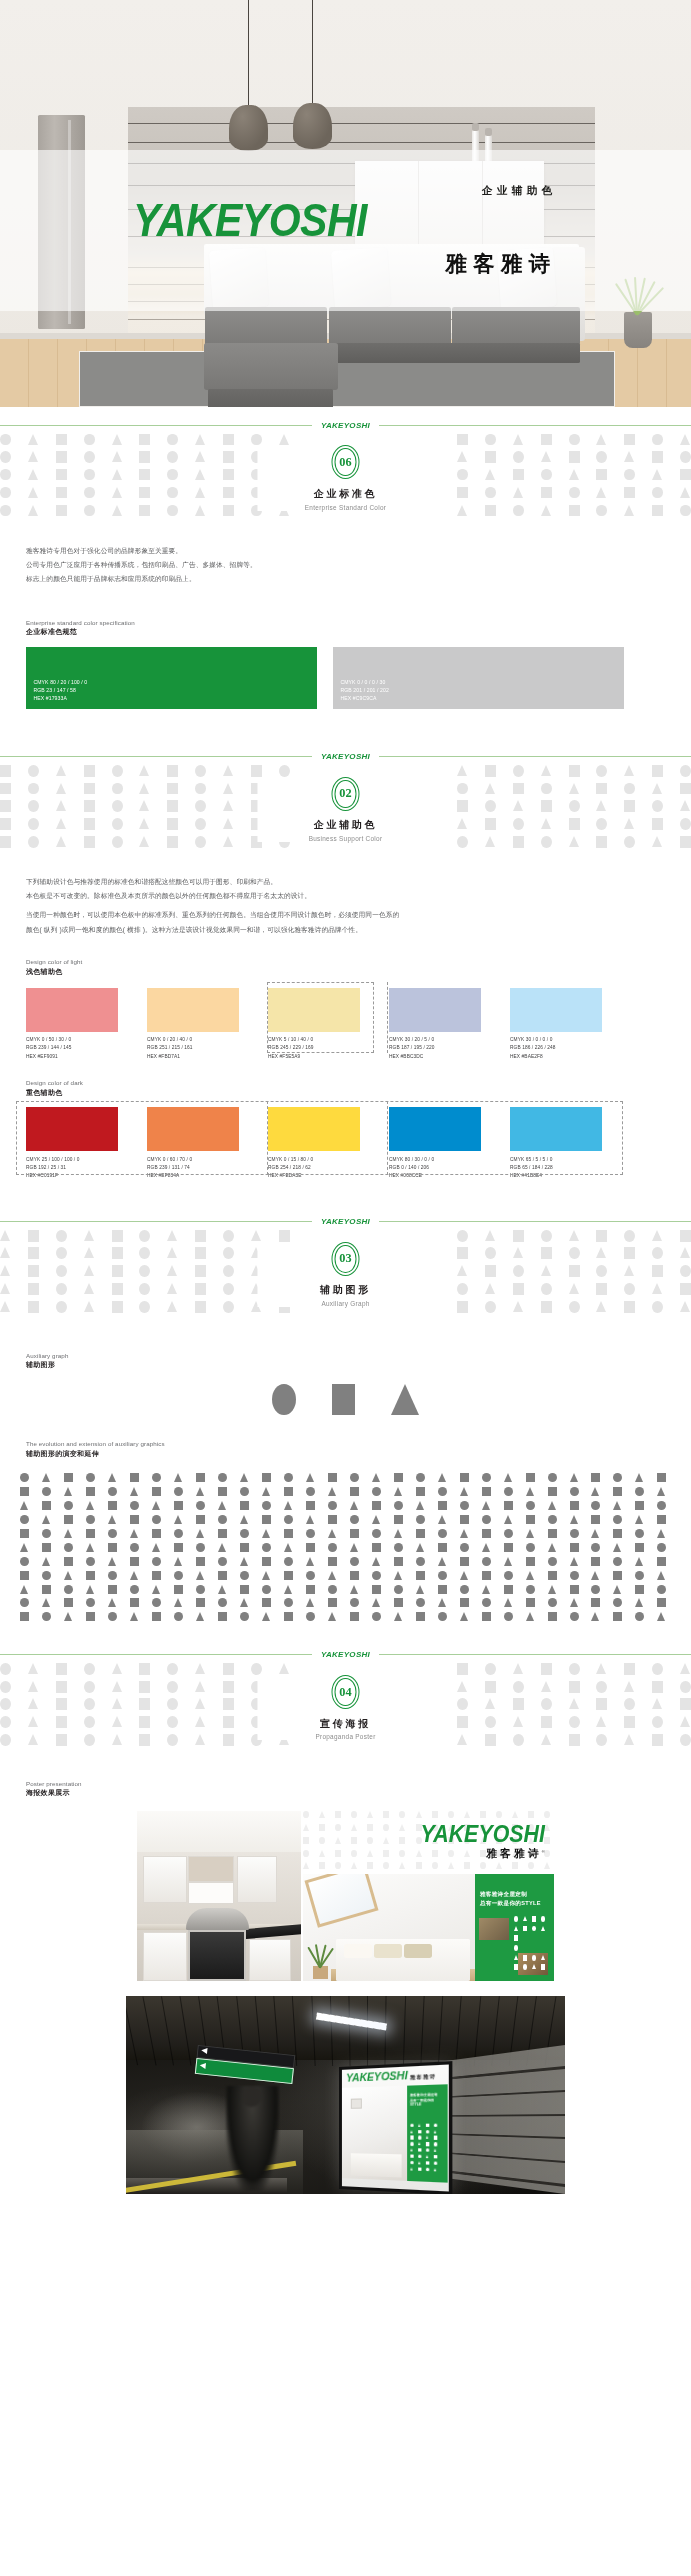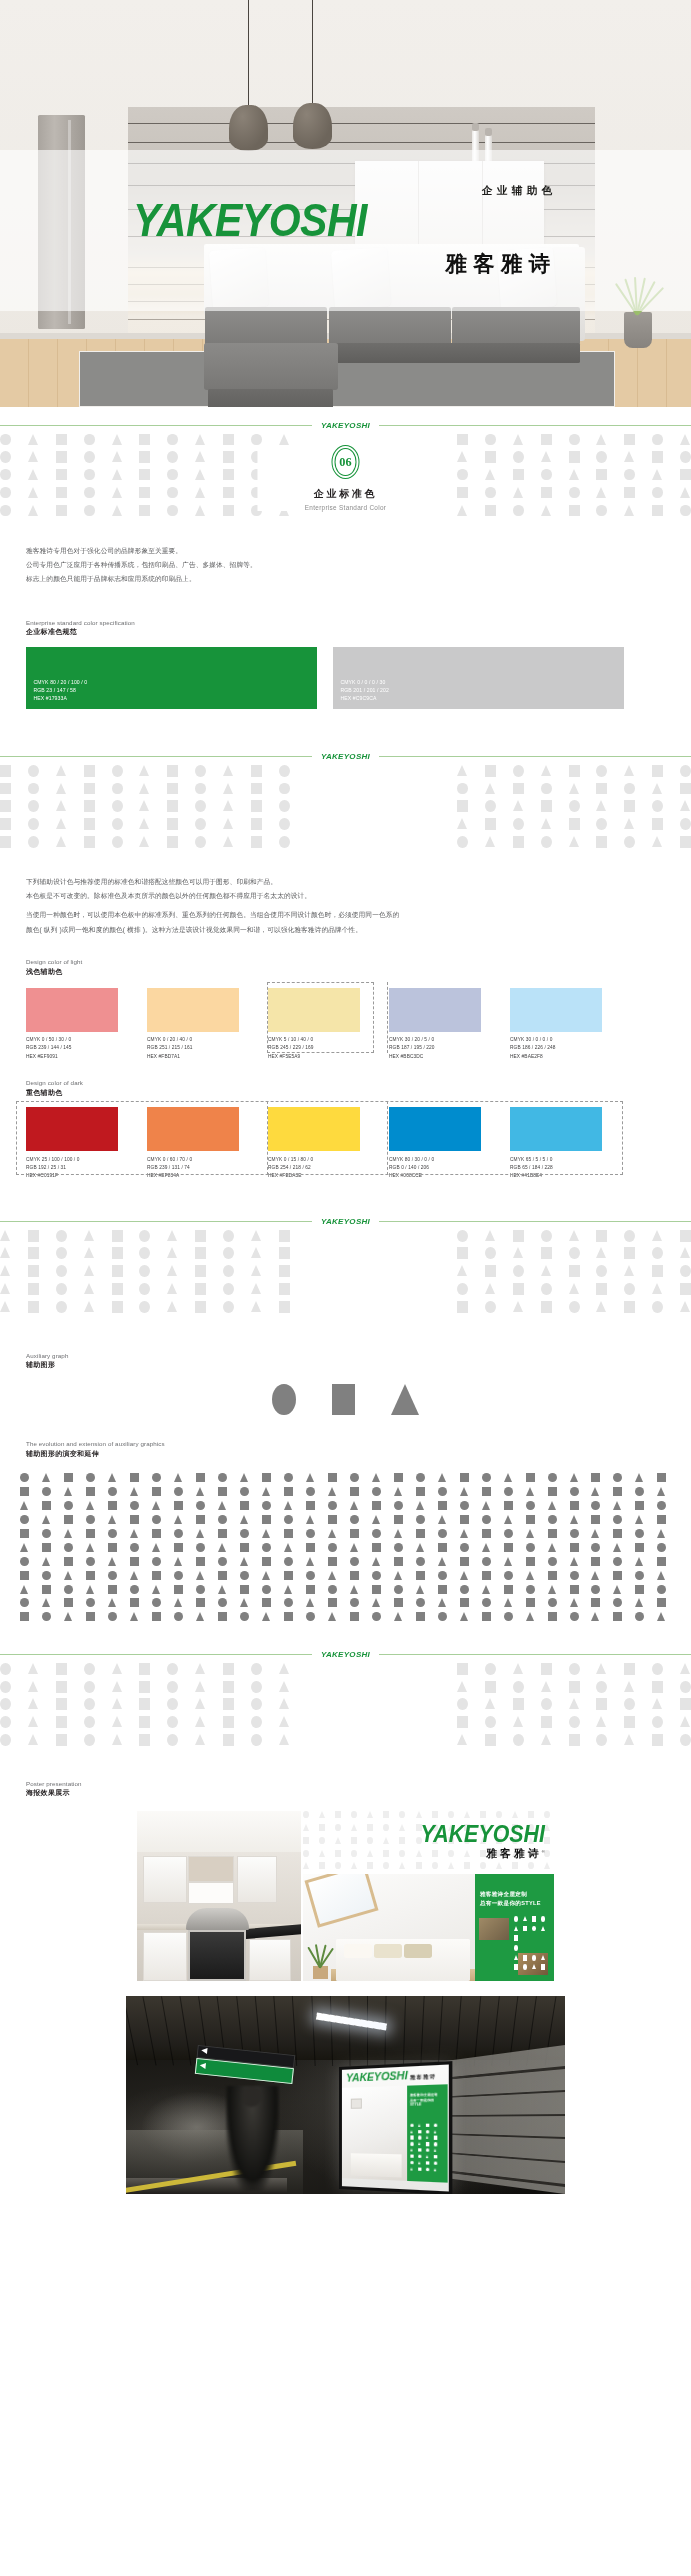--- a/index.html
+++ b/index.html
@@ -915,20 +915,29 @@
       <div class="sh circle" style="width: 10.6px; height: 11.8px; background: rgb(228, 228, 228); left: 0px; top: 71px;"></div>
       <div class="sh tri" style="border-left-width: 5.3px; border-right-width: 5.3px; border-bottom-width: 11.8px; border-bottom-color: rgb(228, 228, 228); left: 28px; top: 71px;"></div>
       <div class="sh " style="width: 10.6px; height: 11.8px; background: rgb(228, 228, 228); left: 56px; top: 71px;"></div>
       <div class="sh circle" style="width: 10.6px; height: 11.8px; background: rgb(228, 228, 228); left: 84px; top: 71px;"></div>
       <div class="sh tri" style="border-left-width: 5.3px; border-right-width: 5.3px; border-bottom-width: 11.8px; border-bottom-color: rgb(228, 228, 228); left: 112px; top: 71px;"></div>
       <div class="sh " style="width: 10.6px; height: 11.8px; background: rgb(228, 228, 228); left: 139px; top: 71px;"></div>
       <div class="sh circle" style="width: 10.6px; height: 11.8px; background: rgb(228, 228, 228); left: 167px; top: 71px;"></div>
       <div class="sh tri" style="border-left-width: 5.3px; border-right-width: 5.3px; border-bottom-width: 11.8px; border-bottom-color: rgb(228, 228, 228); left: 195px; top: 71px;"></div>
       <div class="sh " style="width: 10.6px; height: 11.8px; background: rgb(228, 228, 228); left: 223px; top: 71px;"></div>
     </div>
+  <div class="center">
+    <div class="num-badge">
+      <div class="inner">
+          <span>02</span>
+        </div>
+    </div>
+    <div class="cn-title">企业辅助色</div>
+    <div class="en-title">Business Support Color</div>
+  </div>
 </div>
 
 <div class="wrap">
   <div class="body-copy">
     <p>下列辅助设计色与推荐使用的标准色和谐搭配这些颜色可以用于图形、印刷和产品。</p>
     <p>本色板是不可改变的。除标准色及本页所示的颜色以外的任何颜色都不得应用于名太太的设计。</p>
     <p style="margin-top:4.3px">当使用一种颜色时，可以使用本色板中的标准系列、重色系列的任何颜色。当组合使用不同设计颜色时，必须使用同一色系的</p>
     <p>颜色( 纵列 )或同一饱和度的颜色( 横排 )。这种方法是该设计视觉效果同一和谐，可以强化雅客雅诗的品牌个性。</p>
   </div>
 
@@ -1147,20 +1156,29 @@
       <div class="sh " style="width: 10.6px; height: 11.8px; background: rgb(228, 228, 228); left: 0px; top: 71px;"></div>
       <div class="sh circle" style="width: 10.6px; height: 11.8px; background: rgb(228, 228, 228); left: 28px; top: 71px;"></div>
       <div class="sh tri" style="border-left-width: 5.3px; border-right-width: 5.3px; border-bottom-width: 11.8px; border-bottom-color: rgb(228, 228, 228); left: 56px; top: 71px;"></div>
       <div class="sh " style="width: 10.6px; height: 11.8px; background: rgb(228, 228, 228); left: 84px; top: 71px;"></div>
       <div class="sh circle" style="width: 10.6px; height: 11.8px; background: rgb(228, 228, 228); left: 112px; top: 71px;"></div>
       <div class="sh tri" style="border-left-width: 5.3px; border-right-width: 5.3px; border-bottom-width: 11.8px; border-bottom-color: rgb(228, 228, 228); left: 139px; top: 71px;"></div>
       <div class="sh " style="width: 10.6px; height: 11.8px; background: rgb(228, 228, 228); left: 167px; top: 71px;"></div>
       <div class="sh circle" style="width: 10.6px; height: 11.8px; background: rgb(228, 228, 228); left: 195px; top: 71px;"></div>
       <div class="sh tri" style="border-left-width: 5.3px; border-right-width: 5.3px; border-bottom-width: 11.8px; border-bottom-color: rgb(228, 228, 228); left: 223px; top: 71px;"></div>
     </div>
+  <div class="center">
+    <div class="num-badge">
+      <div class="inner">
+          <span>03</span>
+        </div>
+    </div>
+    <div class="cn-title">辅助图形</div>
+    <div class="en-title">Auxiliary Graph</div>
+  </div>
 </div>
 
 <div class="wrap">
   <div class="label-block" style="margin-top:11.8px">
     <div class="en">Auxiliary graph</div>
     <div class="cn">辅助图形</div>
   </div>
 
   <div class="trio">
     <div class="g-circle"></div>
@@ -1614,20 +1632,29 @@
       <div class="sh tri" style="border-left-width: 5.3px; border-right-width: 5.3px; border-bottom-width: 11.8px; border-bottom-color: rgb(228, 228, 228); left: 0px; top: 71px;"></div>
       <div class="sh " style="width: 10.6px; height: 11.8px; background: rgb(228, 228, 228); left: 28px; top: 71px;"></div>
       <div class="sh circle" style="width: 10.6px; height: 11.8px; background: rgb(228, 228, 228); left: 56px; top: 71px;"></div>
       <div class="sh tri" style="border-left-width: 5.3px; border-right-width: 5.3px; border-bottom-width: 11.8px; border-bottom-color: rgb(228, 228, 228); left: 84px; top: 71px;"></div>
       <div class="sh " style="width: 10.6px; height: 11.8px; background: rgb(228, 228, 228); left: 112px; top: 71px;"></div>
       <div class="sh circle" style="width: 10.6px; height: 11.8px; background: rgb(228, 228, 228); left: 139px; top: 71px;"></div>
       <div class="sh tri" style="border-left-width: 5.3px; border-right-width: 5.3px; border-bottom-width: 11.8px; border-bottom-color: rgb(228, 228, 228); left: 167px; top: 71px;"></div>
       <div class="sh " style="width: 10.6px; height: 11.8px; background: rgb(228, 228, 228); left: 195px; top: 71px;"></div>
       <div class="sh circle" style="width: 10.6px; height: 11.8px; background: rgb(228, 228, 228); left: 223px; top: 71px;"></div>
     </div>
+  <div class="center">
+    <div class="num-badge">
+      <div class="inner">
+          <span>04</span>
+        </div>
+    </div>
+    <div class="cn-title">宣传海报</div>
+    <div class="en-title">Propaganda Poster</div>
+  </div>
 </div>
 
 <div class="wrap">
   <div class="label-block" style="margin-top:6.4px">
     <div class="en">Poster presentation</div>
     <div class="cn">海报效果展示</div>
   </div>
 
   <div class="poster-row">
     <div class="kitchen">

